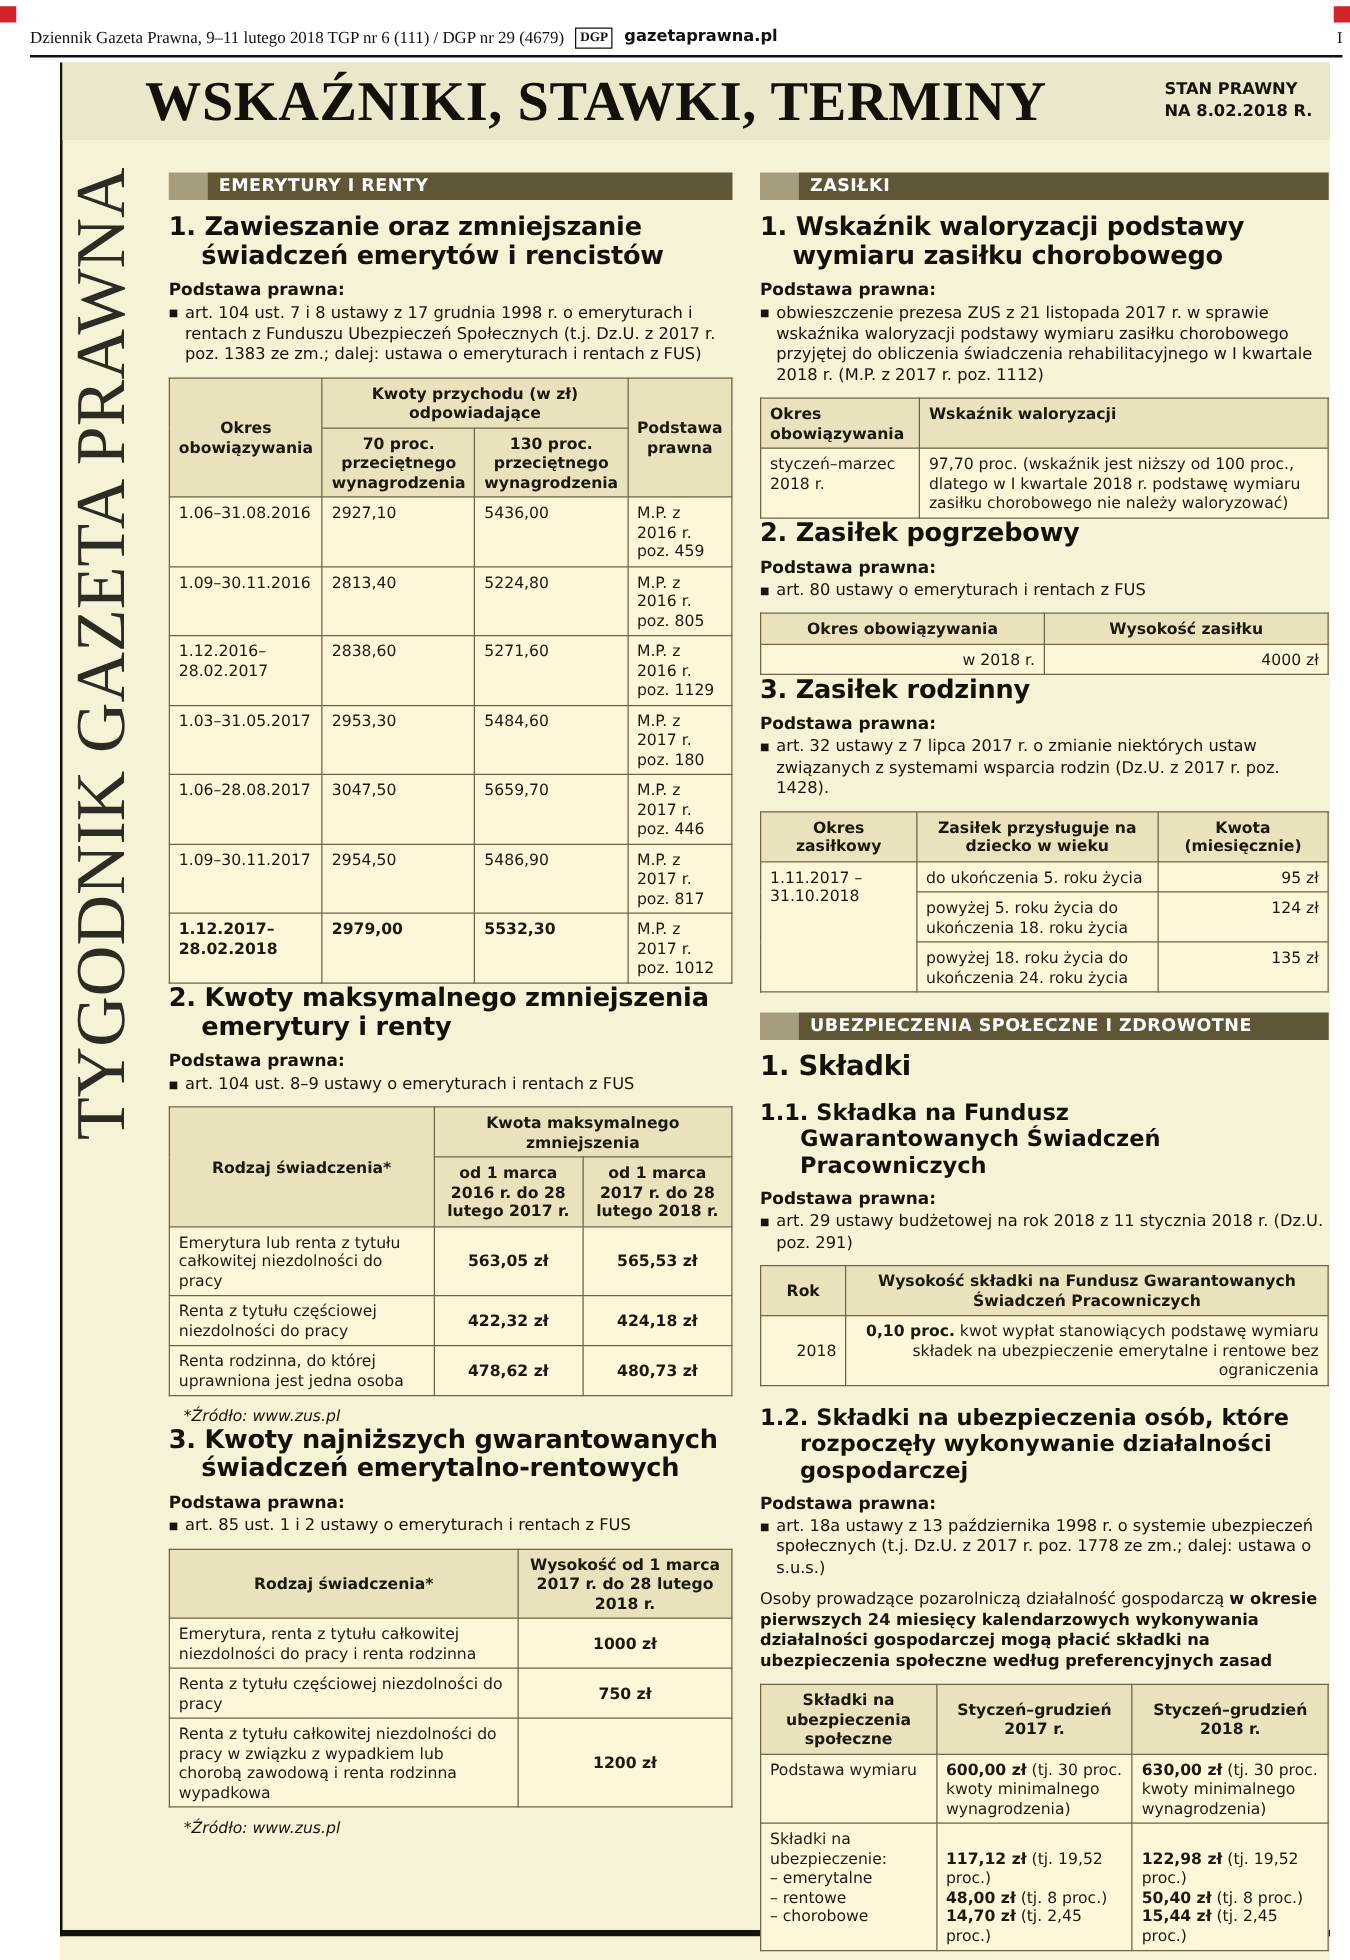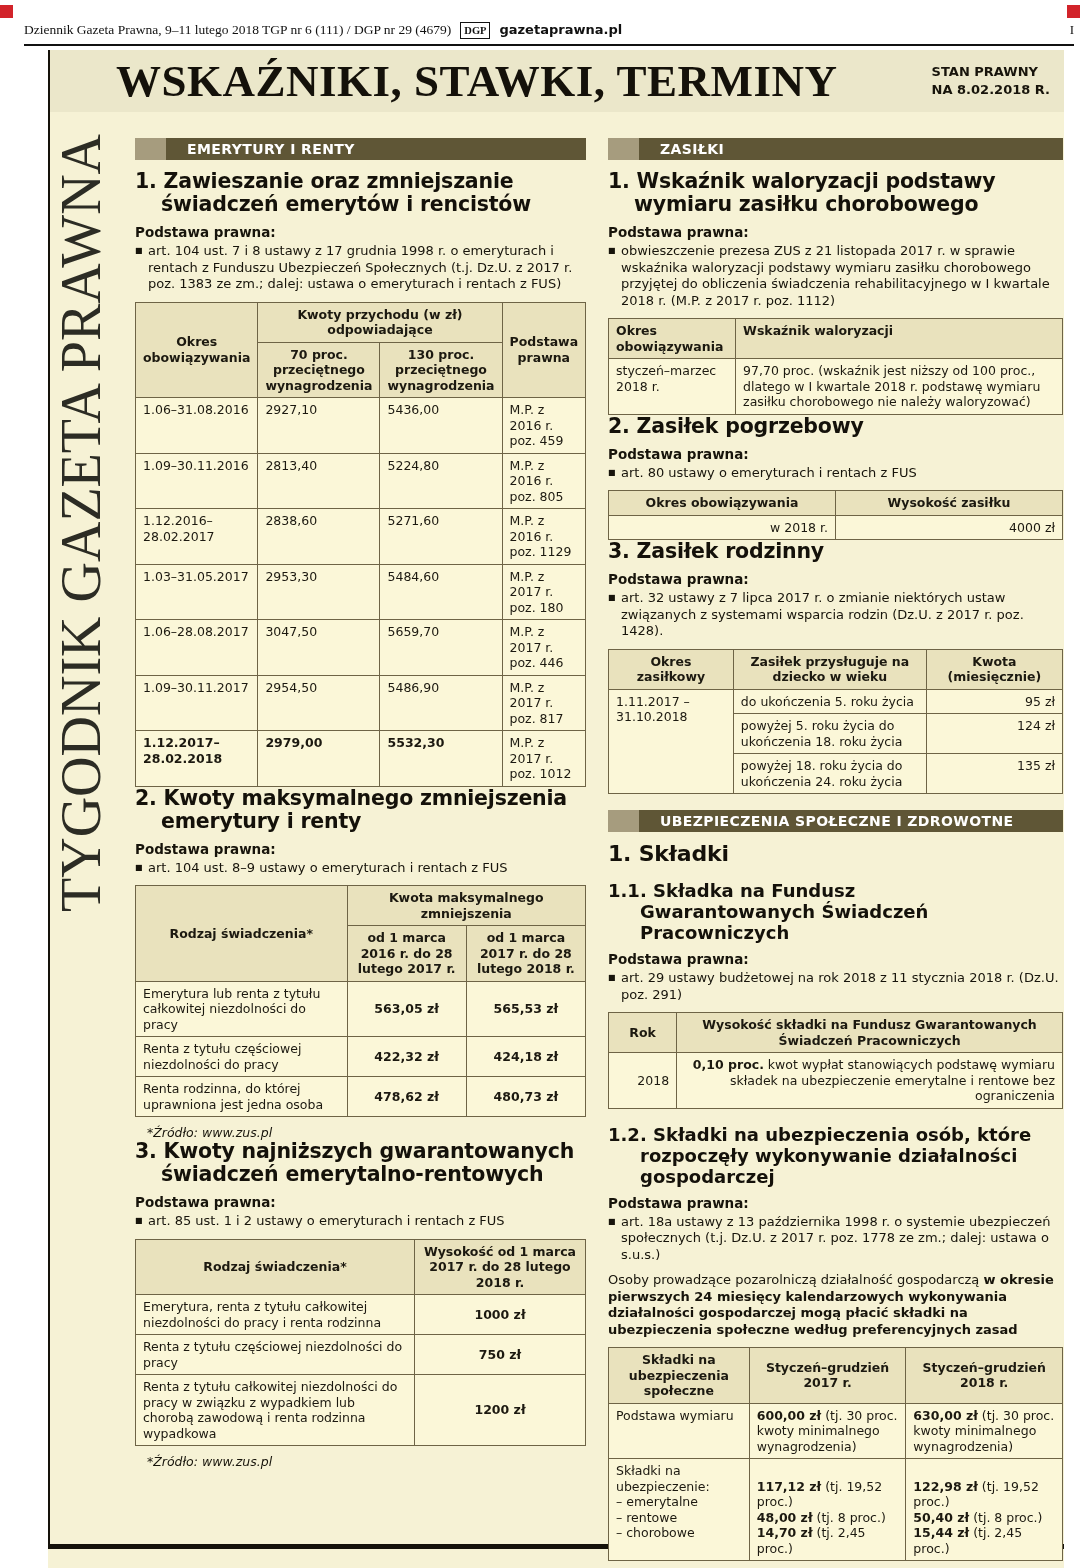--- a/index.html
+++ b/index.html
@@ -35,21 +35,21 @@
                transform-origin:0 0;font-family:"Liberation Serif","DejaVu Serif",serif;
                font-size:56px;line-height:58px;color:#2c2c24}
 
   
   .col-left{position:absolute;left:135px;top:138px;width:451px}
   .col-right{position:absolute;left:608px;top:138px;width:455px}
 
   .secbar{display:flex;height:22px}
   .secbar .tab{width:31px;background:#a69c7e}
   .secbar .bar{flex:1;background:#5f5636;color:#fff;font-weight:700;font-size:14px;line-height:22px;
-               padding-left:21px;letter-spacing:.4px}
+               padding-left:9px;letter-spacing:.4px}
   .secbar.later{margin-top:16px}
 
   .h1{font-size:20.5px;font-weight:700;line-height:23px;margin:10px 0 0;
       padding-left:26px;text-indent:-26px;letter-spacing:-.2px;color:#14110a}
   .h1.mt{margin-top:0}
   .h1sub{font-size:18px;font-weight:700;line-height:21px;margin:15px 0 0;
          padding-left:32px;text-indent:-32px;color:#14110a}
 
   .pp{font-size:13.5px;font-weight:700;margin:8px 0 0}
   .bullets{list-style:none;margin:3px 0 0;padding:0;font-size:13px;line-height:16.5px}

